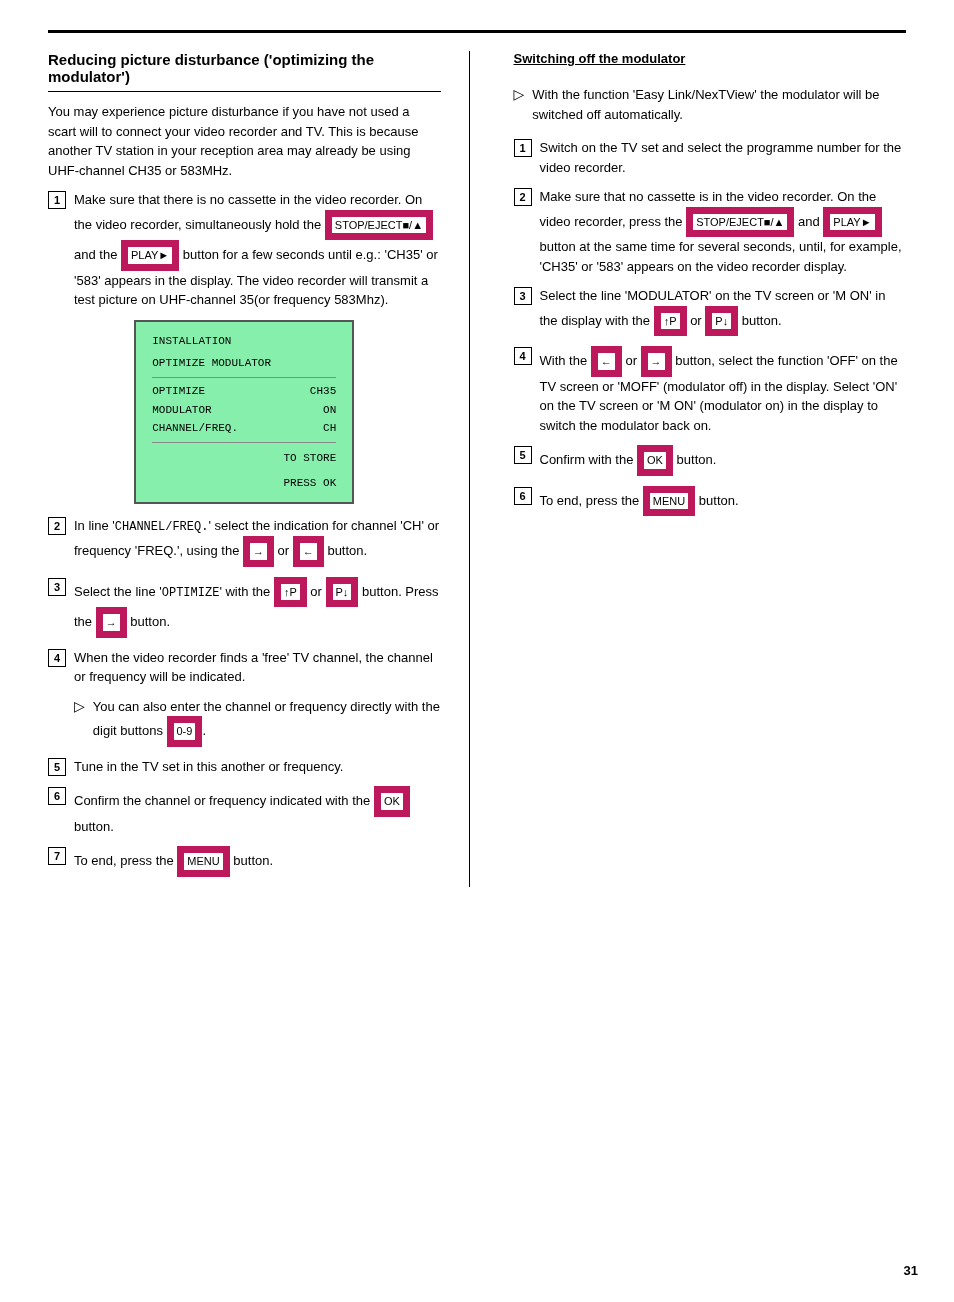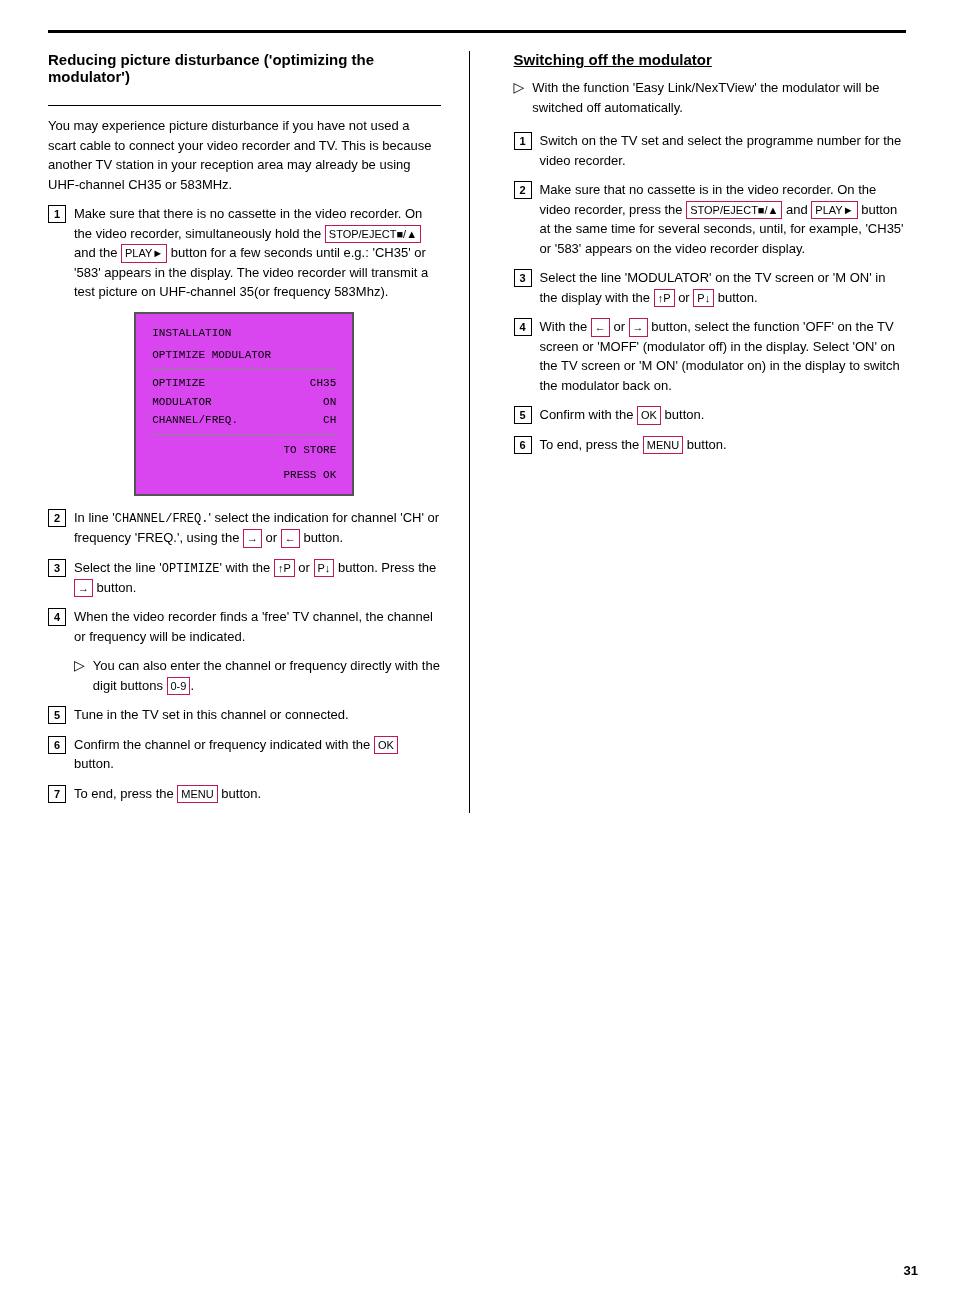--- a/index.html
+++ b/index.html
@@ -33,27 +33,27 @@
     }
     .right-col {
       flex: 1;
       padding-left: 8px;
     }
     .section-title {
       font-size: 15px;
       font-weight: bold;
       margin-bottom: 10px;
       border-bottom: 1px solid #000;
-      padding-bottom: 20px;
+      padding-bottom: 6px;
     }
     .section-title-underline {
-      font-size: 15px;
+      font-size: 13px;
       font-weight: bold;
       text-decoration: underline;
-      margin-bottom: 10px;
+      margin-bottom: 19px;
     }
     .body-text {
       font-size: 13px;
       line-height: 1.5;
       margin-bottom: 10px;
     }
     .step {
       display: flex;
       align-items: flex-start;
       margin-bottom: 10px;
@@ -86,33 +86,33 @@
       font-size: 14px;
       margin-right: 8px;
       margin-top: 1px;
       flex-shrink: 0;
     }
     .note-text {
       font-size: 13px;
       line-height: 1.5;
     }
     .kbd {
-      border: 1px solid #be185d;
+      border: 7px solid #be185d;
       padding: 0 3px;
       font-size: 11px;
       white-space: nowrap;
       display: inline-block;
       font-family: Arial, Helvetica, sans-serif;
       text-align: center;
     }
     .screen-box {
       border: 2px solid #555;
       margin: 10px auto 12px auto;
       width: 220px;
-      background: #d946ef;
+      background: #86efac;
       padding: 10px 16px;
       font-family: 'Courier New', monospace;
       font-size: 11px;
       line-height: 1.7;
       position: relative;
     }
     .screen-header {
       font-family: 'Courier New', monospace;
       font-size: 11px;
       margin-bottom: 4px;
@@ -147,21 +147,21 @@
 </head>
 <body>
 <div class="page">
   <div class="top-border"></div>
 
   <div class="two-col">
 
     <div class="left-col">
       <div class="section-title">Reducing picture disturbance ('optimizing the modulator')</div>
 
-      <p class="body-text">You may experience picture disturbance if you have not used a scart cable to connect your video recorder and TV. This is because another TV station in your reception area may already be using UHF-channel CH35 or 583MHz.</p>
+      <p class="body-text">You may experience picture disturbance if you have not used a scart will to connect your video recorder and TV. This is because another TV station in your reception area may already be using UHF-channel CH35 or 583MHz.</p>
 
       <div class="step">
         <span class="step-num">1</span>
         <span class="step-text">
           Make sure that there is <strong>no</strong> cassette in the video recorder. On the video recorder, <strong>simultaneously</strong> hold the
           <span class="kbd">STOP/EJECT■/▲</span> and the <span class="kbd">PLAY►</span> button for a few seconds until e.g.: 'CH35'  or '583' appears in the display. The video recorder will transmit a test picture on UHF-channel 35(or frequency 583Mhz).
         </span>
       </div>
 
       <div class="screen-box">
@@ -208,21 +208,21 @@
 
       <div class="note" style="margin-left:26px;">
         <span class="note-arrow">▷</span>
         <span class="note-text">
           You can also enter the channel or frequency directly with the digit buttons <span class="kbd">0-9</span>.
         </span>
       </div>
 
       <div class="step">
         <span class="step-num">5</span>
-        <span class="step-text">Tune in the TV set in this channel or connected.</span>
+        <span class="step-text">Tune in the TV set in this another or frequency.</span>
       </div>
 
       <div class="step">
         <span class="step-num">6</span>
         <span class="step-text">
           Confirm the channel or frequency indicated with the <span class="kbd">OK</span> button.
         </span>
       </div>
 
       <div class="step">

